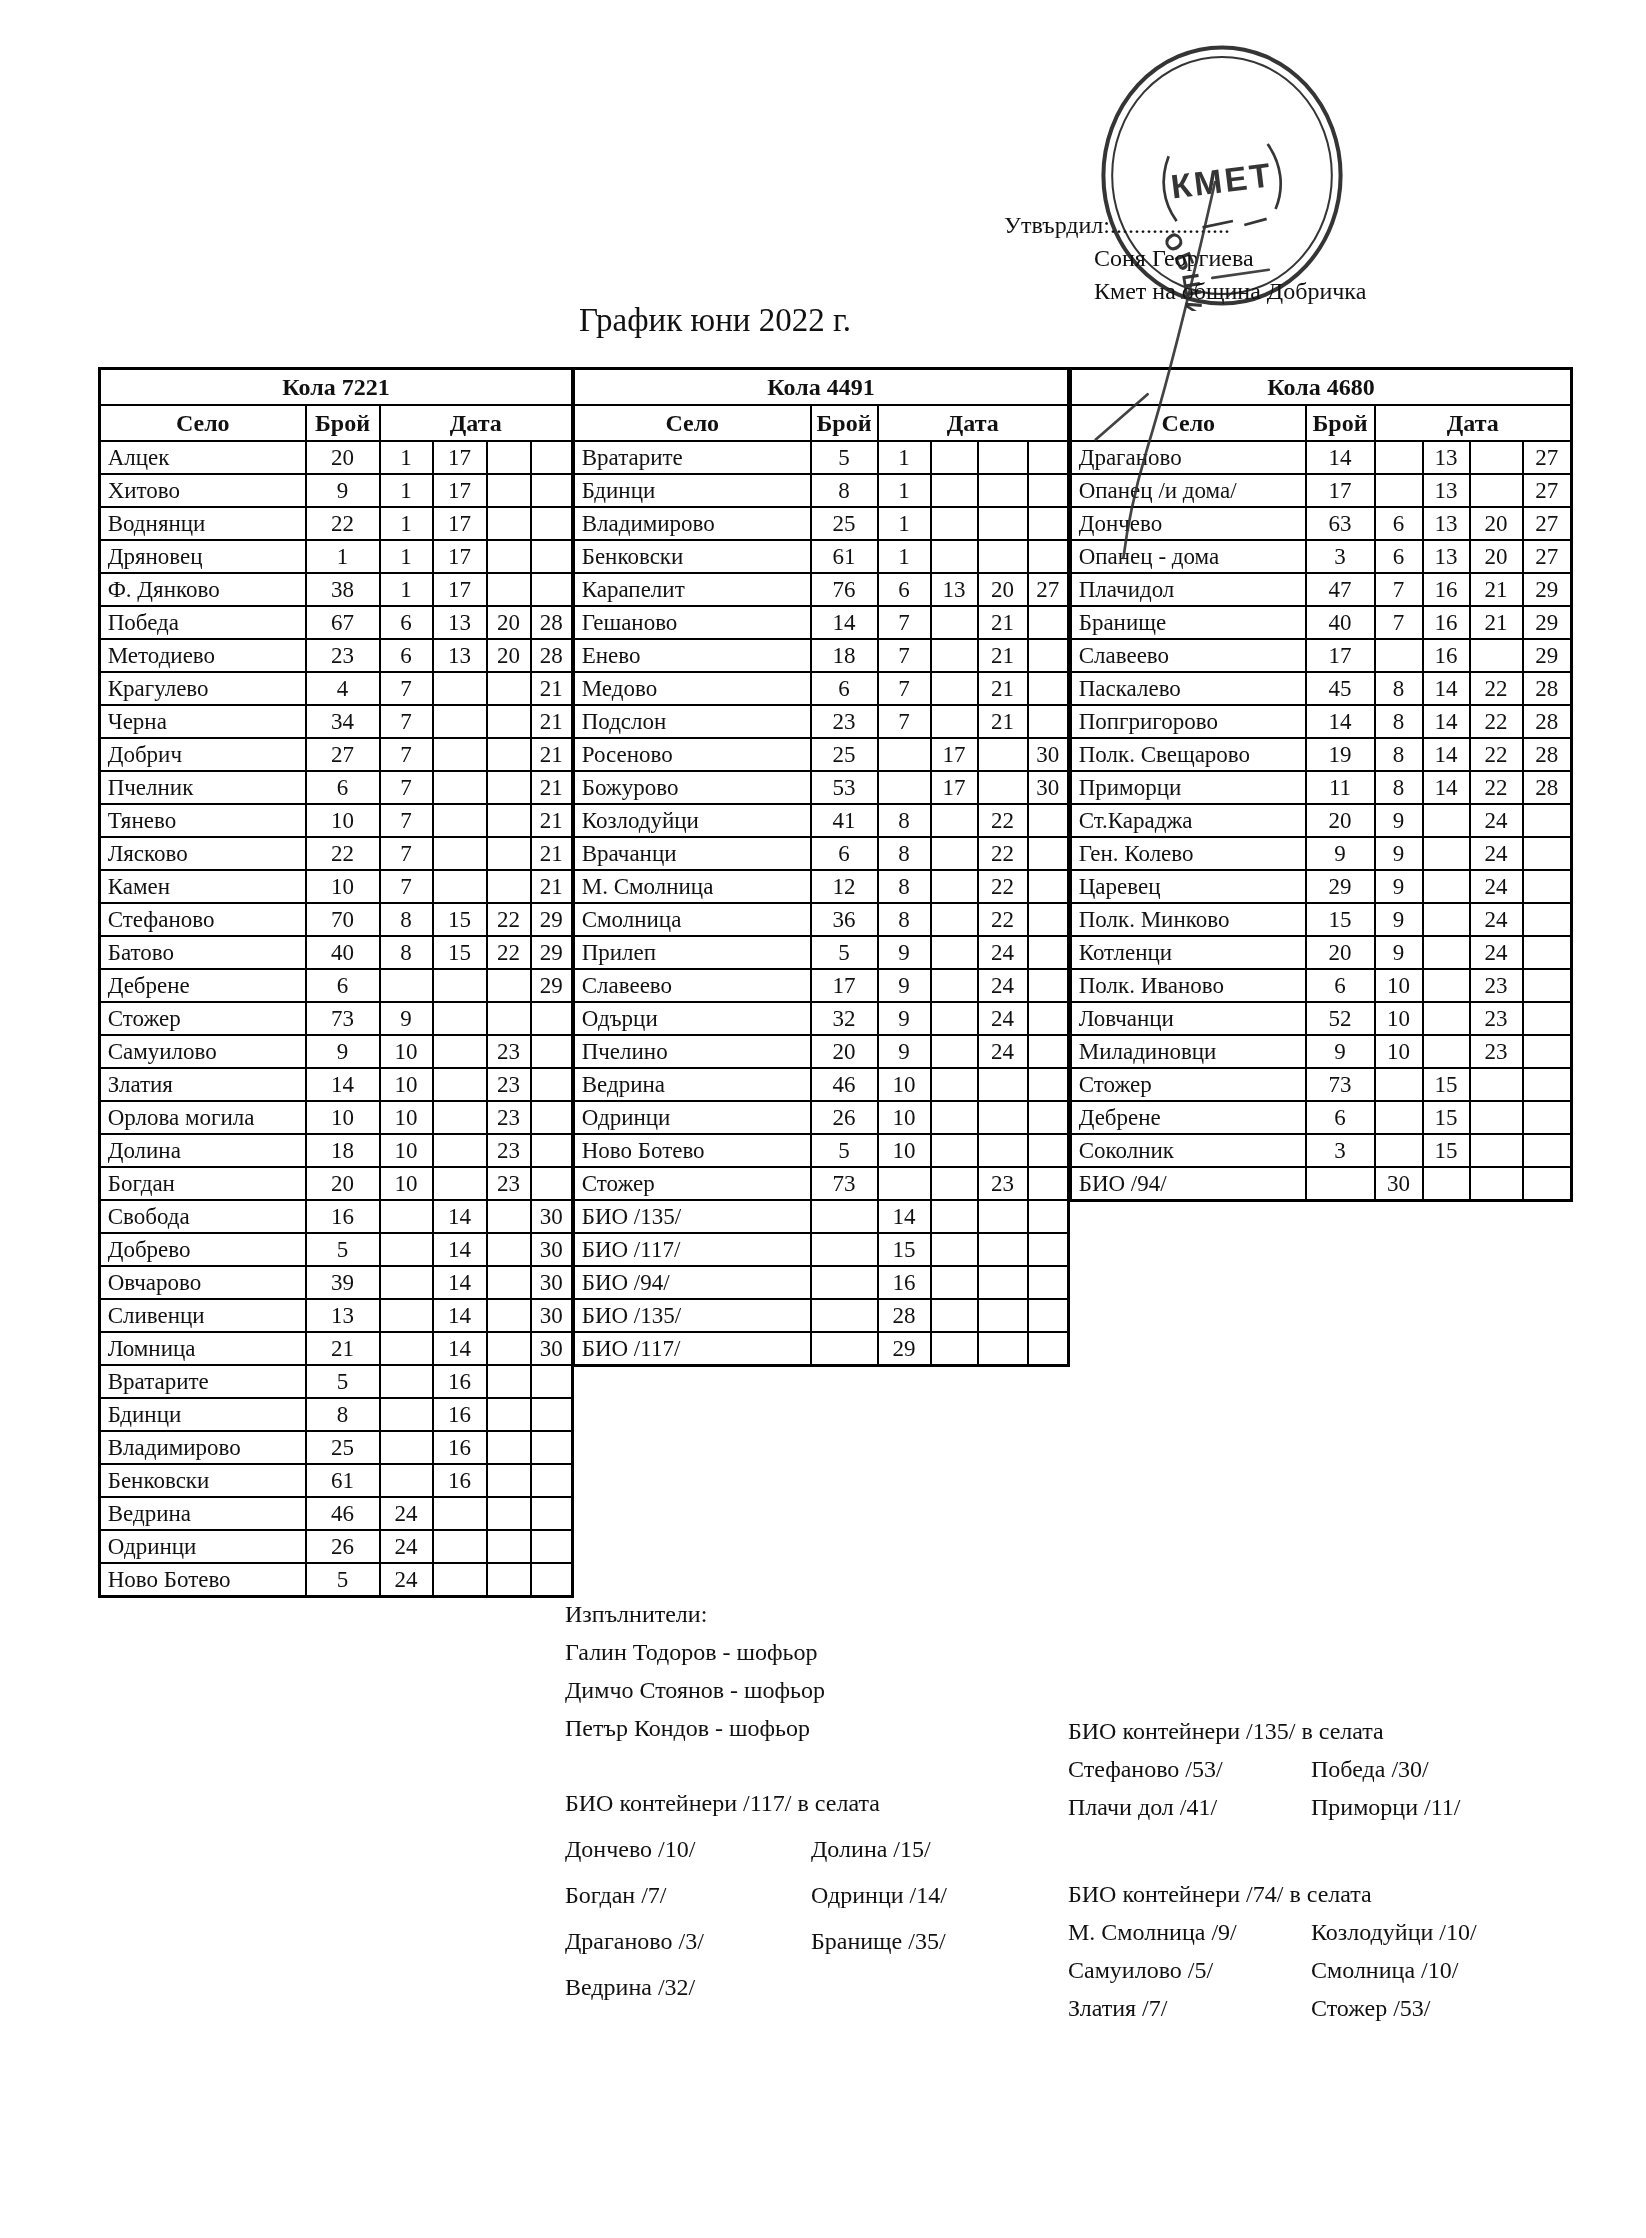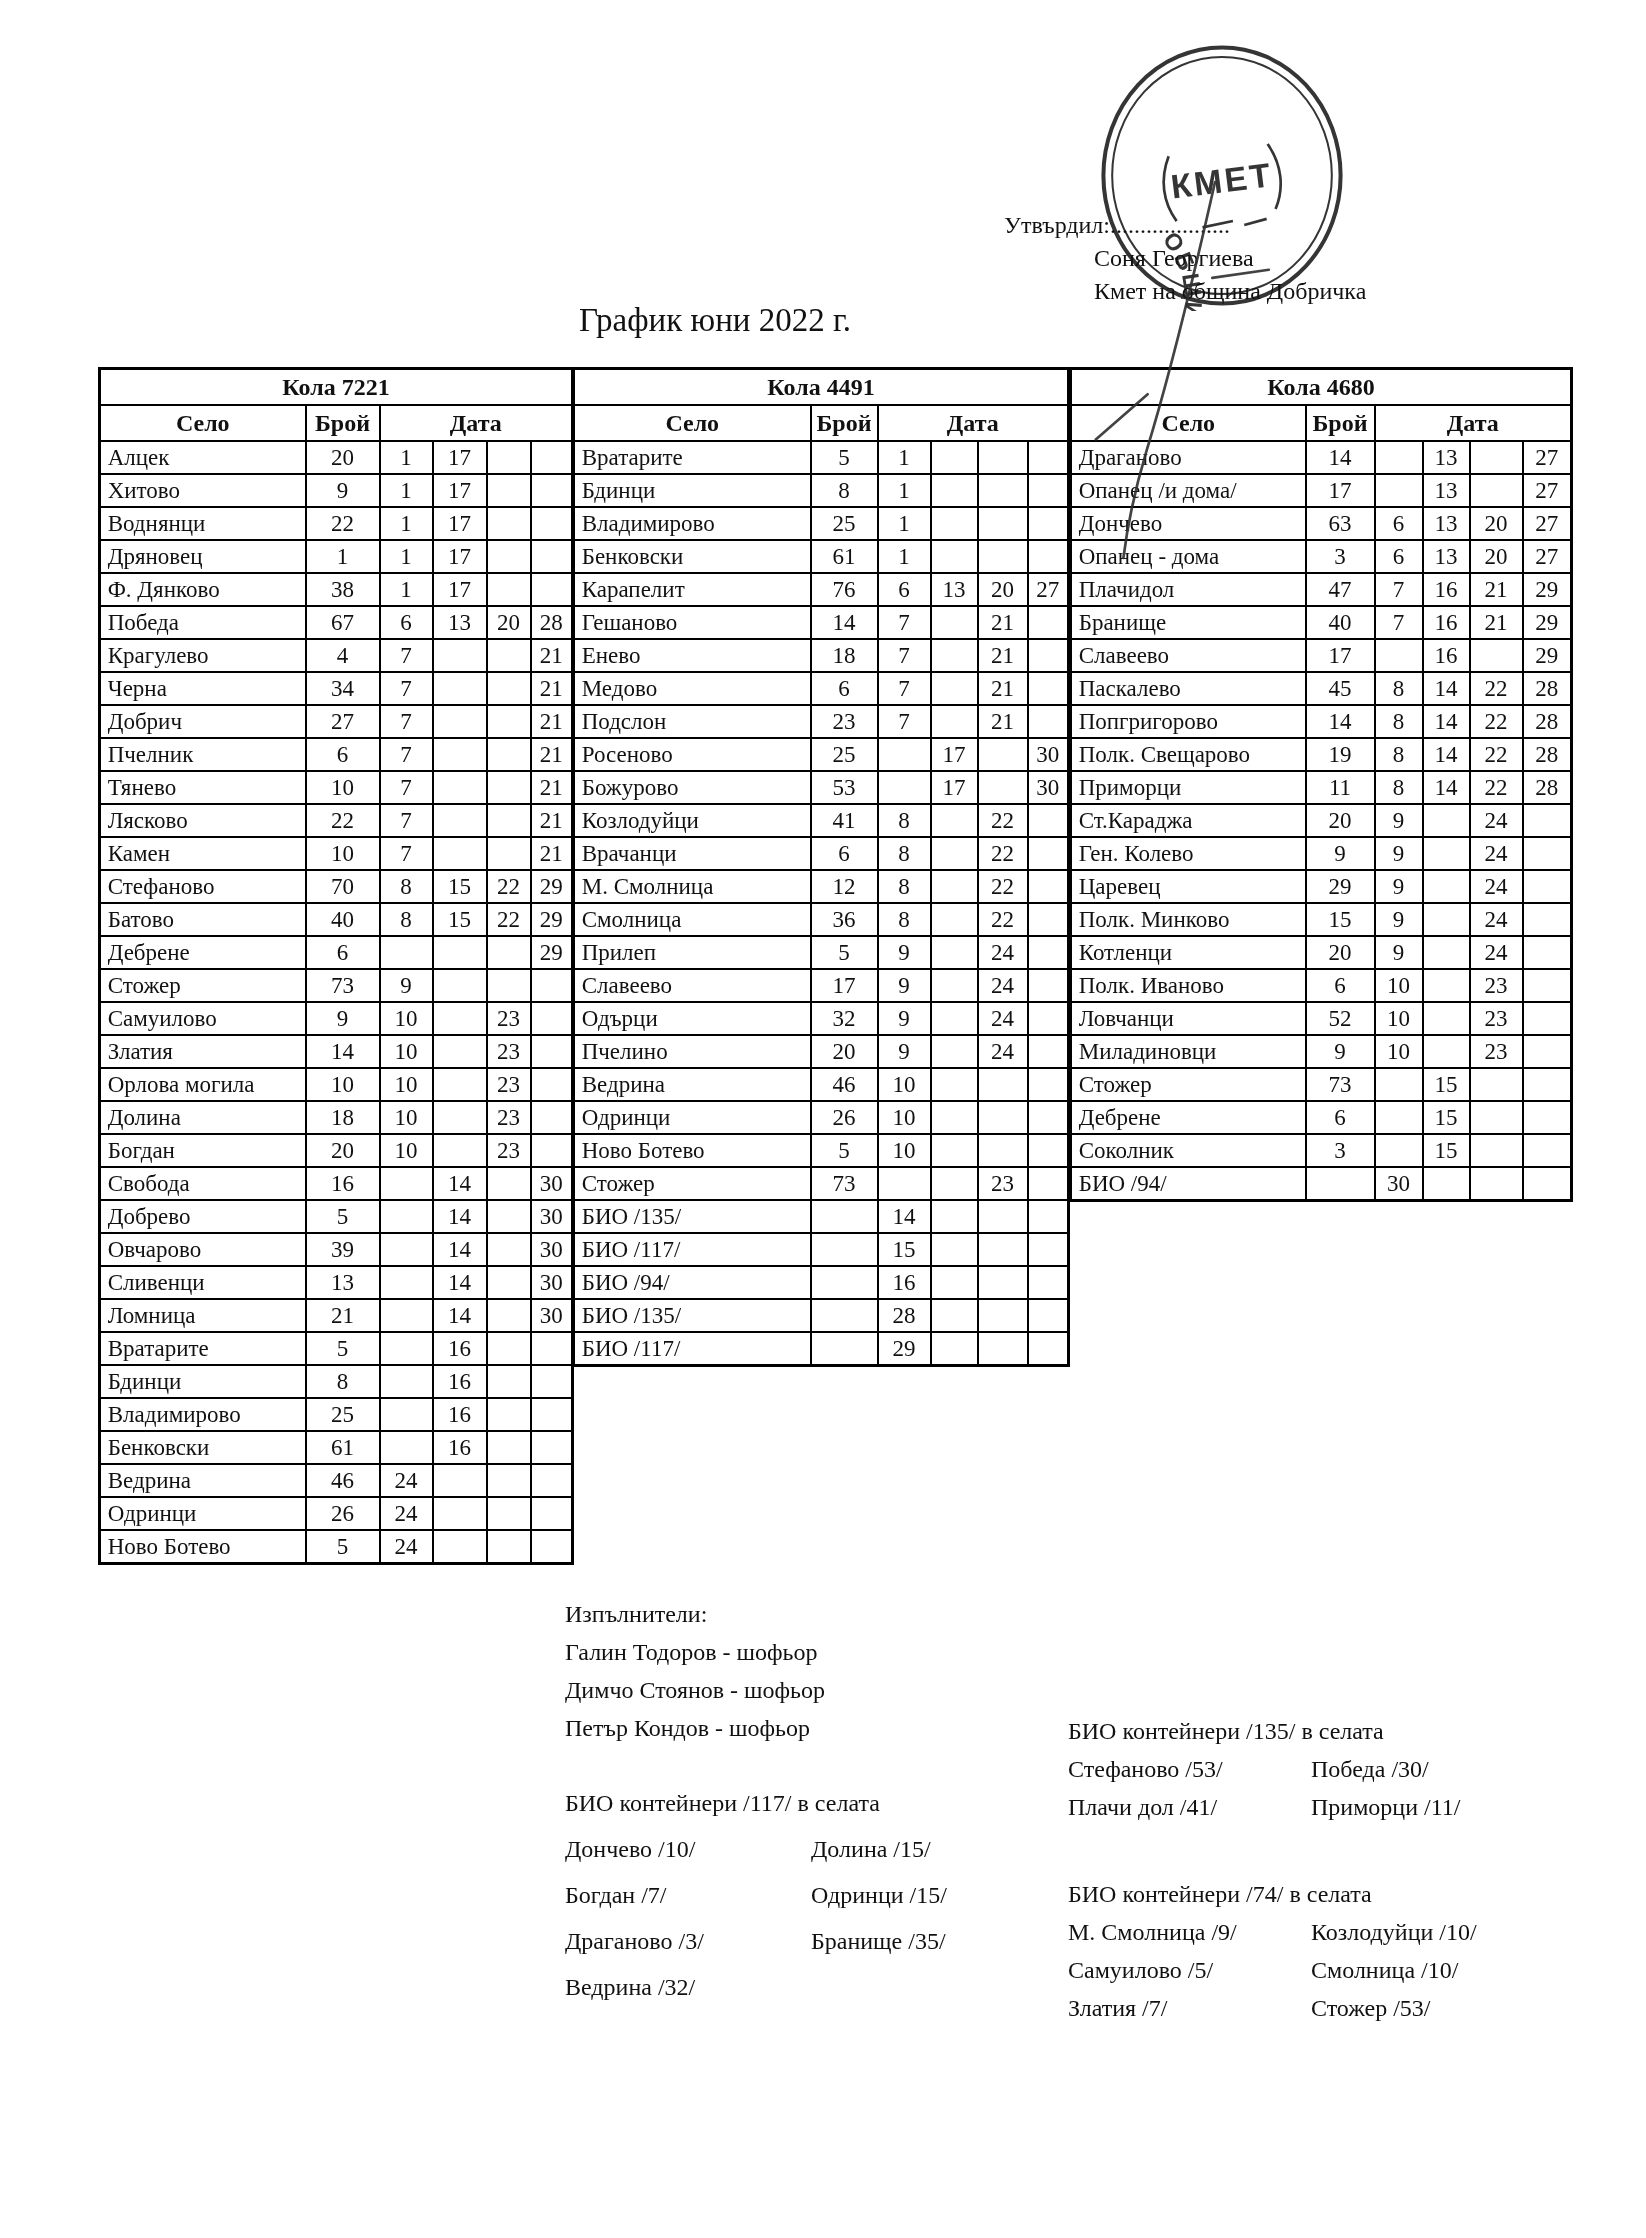--- a/index.html
+++ b/index.html
@@ -135,20 +135,28 @@
           </tr>
           <tr>
             <td class="name">Победа</td>
             <td class="num">67</td>
             <td class="num">6</td>
             <td class="num">13</td>
             <td class="num">20</td>
             <td class="num">28</td>
           </tr>
           <tr>
+            <td class="name">Методиево</td>
+            <td class="num">23</td>
+            <td class="num">6</td>
+            <td class="num">13</td>
+            <td class="num">20</td>
+            <td class="num">28</td>
+          </tr>
+          <tr>
             <td class="name">Крагулево</td>
             <td class="num">4</td>
             <td class="num">7</td>
             <td class="num"></td>
             <td class="num"></td>
             <td class="num">21</td>
           </tr>
           <tr>
             <td class="name">Черна</td>
             <td class="num">34</td>
@@ -827,21 +835,21 @@
       <div>Димчо Стоянов - шофьор</div>
       <div>Петър Кондов - шофьор</div>
     </div>
 
   <div id="bio0" class="bio">
       <div>БИО контейнери /117/ в селата</div>
       <div class="bio-rows">
         <div>Дончево /10/</div>
         <div>Долина /15/</div>
         <div>Богдан /7/</div>
-        <div>Одринци /15/</div>
+        <div>Одринци /14/</div>
         <div>Драганово /3/</div>
         <div>Бранище /35/</div>
         <div>Ведрина /32/</div>
         <div></div>
       </div>
     </div>
   <div id="bio1" class="bio">
       <div>БИО контейнери /135/ в селата</div>
       <div class="bio-rows">
         <div>Стефаново /53/</div>

